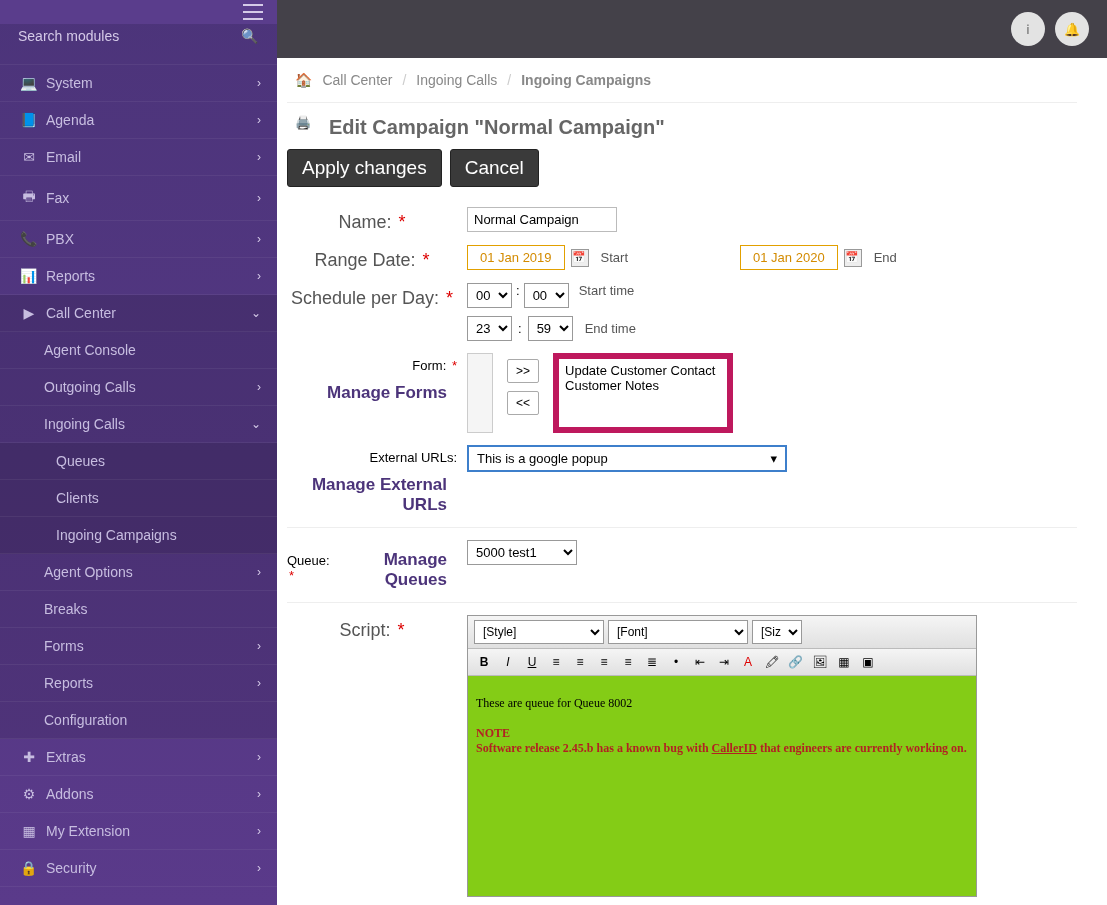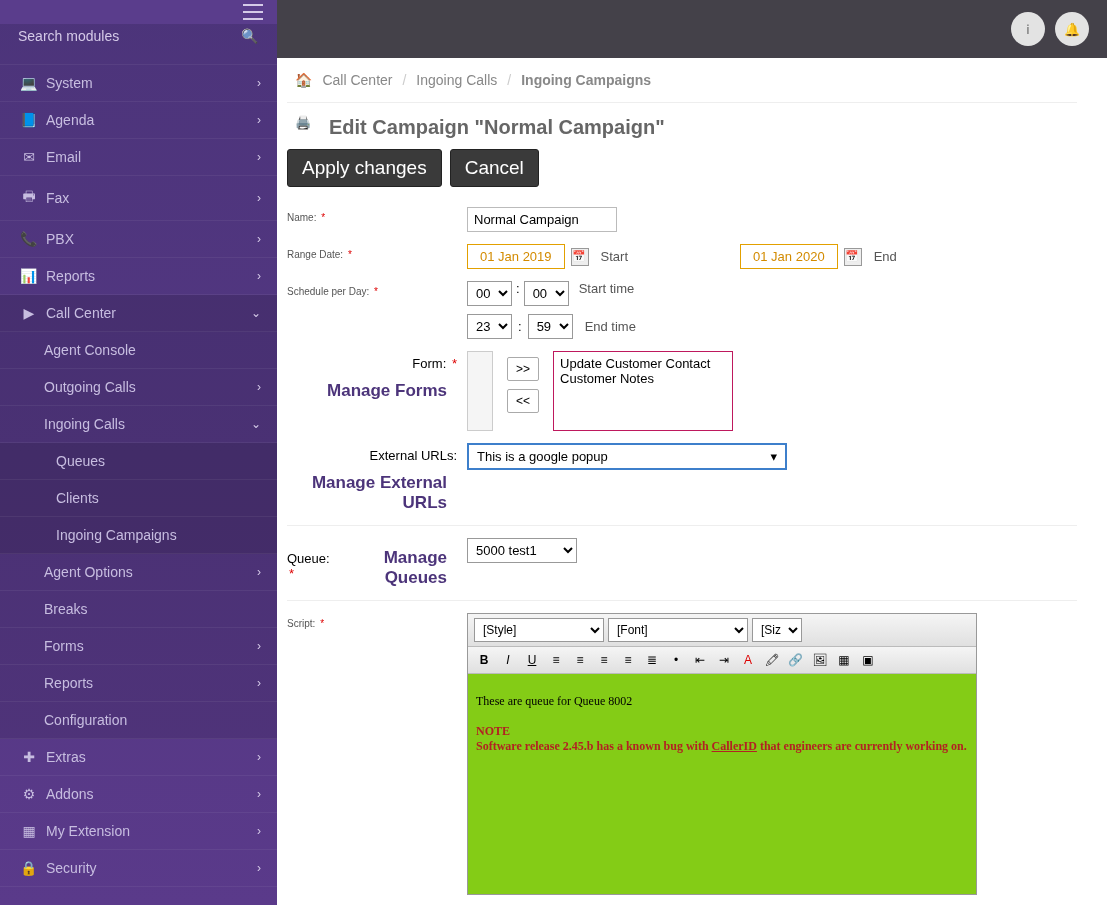--- a/index.html
+++ b/index.html
@@ -22,34 +22,34 @@
 .content { padding: 0 30px 20px 10px; overflow: auto; }
 .breadcrumb { display: flex; align-items: center; padding: 14px 8px; font-size: 14px; color: #888; gap: 10px; border-bottom: 1px solid #eee; margin-bottom: 12px; }
 .breadcrumb .sep { color: #ccc; }
 .breadcrumb .home { color: #666; }
 .breadcrumb .current { color: #888; font-weight: bold; }
 .title-row { display: flex; align-items: center; gap: 10px; padding-left: 8px; margin-bottom: 10px; }
 .title-row h1 { font-size: 20px; color: #666; font-weight: bold; }
 .btn-row { display: flex; gap: 8px; padding-left: 0; margin-bottom: 20px; }
 .btn { background: #3a3a3a; color: #fff; border: 1px solid #222; padding: 7px 14px; border-radius: 3px; cursor: pointer; font-size: 19px; }
 .form-row { display: flex; align-items: flex-start; margin-bottom: 12px; }
-.form-label { width: 180px; text-align: left; padding-right: 10px; color: #555; padding-top: 5px; font-size: 10px; }
+.form-label { width: 180px; text-align: center; padding-right: 10px; color: #555; padding-top: 5px; font-size: 18px; }
 .req { color: #d00; margin-left: 2px; }
 .form-controls { flex: 1; display: flex; flex-wrap: wrap; align-items: center; gap: 6px; }
 .form-controls input[type=text] { border: 1px solid #bbb; padding: 4px 6px; font-size: 13px; background: #fff; }
 .date-box { border: 1px solid #e2a000; padding: 4px 12px; color: #d38b00; background: #fff; cursor: pointer; display: inline-flex; align-items: center; }
 .cal-btn { width: 18px; height: 18px; border: 1px solid #999; background: #eee; display: inline-flex; align-items: center; justify-content: center; font-size: 11px; cursor: pointer; }
 select { border: 1px solid #999; padding: 3px 4px; font-size: 13px; background: #fff; }
 .row-label { color: #555; font-size: 13px; margin-left: 6px; }
 .manage-link { color: #4c347a; font-weight: bold; cursor: pointer; text-align: right; width: 180px; padding-right: 10px; padding-top: 4px; font-size: 17px; }
 .form-box { border: 1px solid #ccc; background: #f5f5f5; height: 80px; position: relative; }
 .shuttle { display: flex; align-items: flex-start; gap: 8px; }
 .shuttle-btns { display: flex; flex-direction: column; gap: 8px; padding: 6px; }
 .shuttle-btn { border: 1px solid #aaa; background: #fff; padding: 4px 8px; cursor: pointer; border-radius: 2px; font-size: 12px; }
-.shuttle-list { width: 180px; height: 80px; border: 1px solid #be185d; background: #fff; padding: 4px 6px; font-size: 13px; overflow: auto; }
+.shuttle-list { width: 180px; height: 80px; border: 6px solid #be185d; background: #fff; padding: 4px 6px; font-size: 13px; overflow: auto; }
 .ext-url-select { border: 2px solid #3d7fcb; padding: 4px 8px; width: 320px; font-size: 13px; cursor: pointer; display: flex; justify-content: space-between; align-items: center; }
 .editor-box { border: 1px solid #999; width: 510px; background: #84cc16; }
 .editor-toolbar { background: linear-gradient(#f5f5f5, #e0e0e0); border-bottom: 1px solid #bbb; padding: 4px 6px; display: flex; flex-wrap: wrap; gap: 4px; align-items: center; }
 .editor-toolbar select { font-size: 12px; border: 1px solid #999; }
 .tb-btn { width: 20px; height: 18px; display: inline-flex; align-items: center; justify-content: center; font-size: 12px; cursor: pointer; }
 .editor-content { padding: 20px 8px 80px 8px; min-height: 220px; font-family: "Times New Roman", serif; font-size: 12px; }
 .script-note { color: #b22222; font-weight: bold; }
 .printer-icon { width: 24px; height: 24px; display: inline-block; }
 .hr-sep { border: none; border-top: 1px solid #eee; margin: 12px 0; }
 </style>

